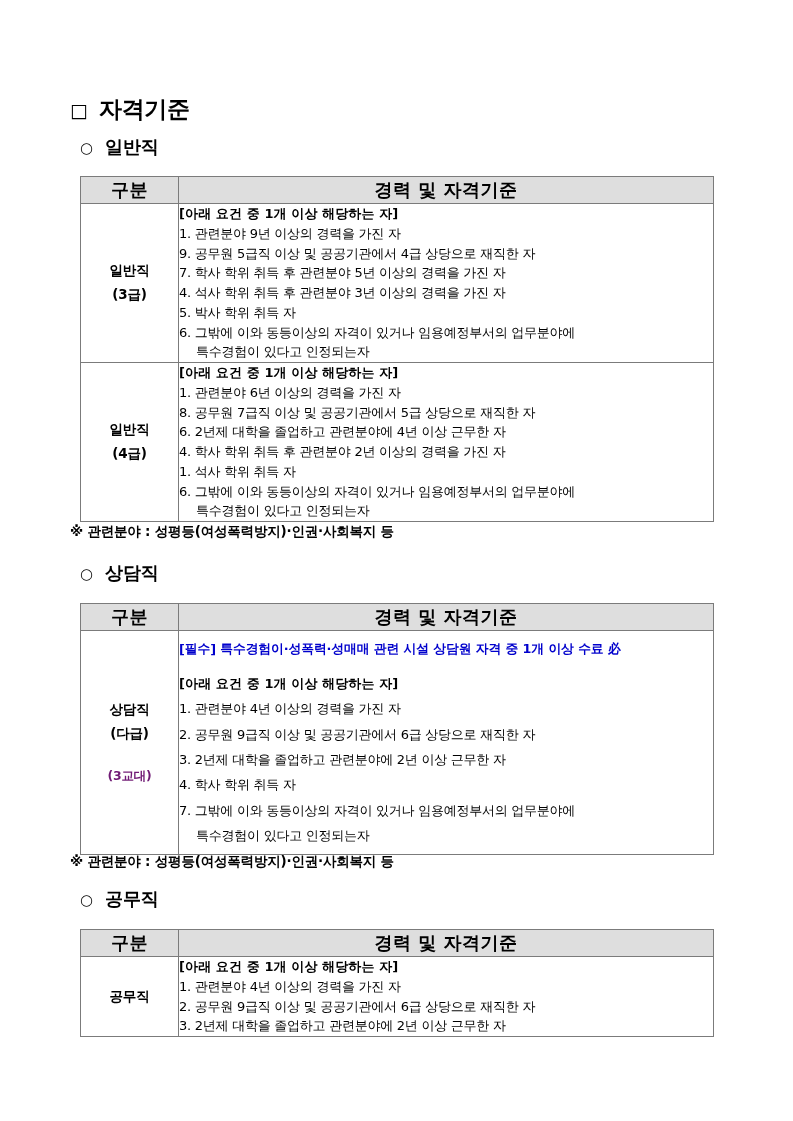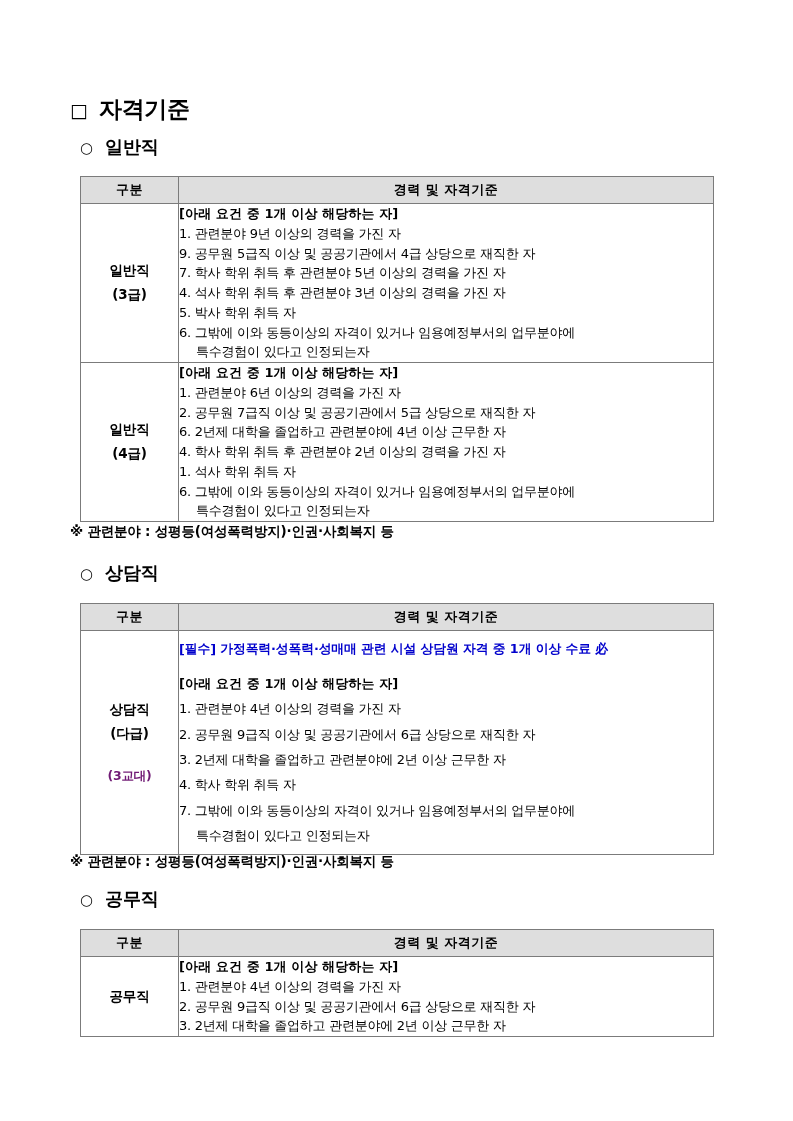--- a/index.html
+++ b/index.html
@@ -72,21 +72,21 @@
     table-layout: fixed;
     border: 1px solid #7b7b7b;
   }
   .tbl td, .tbl th {
     border: 1px solid #7b7b7b;
     padding: 0;
     vertical-align: middle;
   }
   .tbl thead th {
     background: #dedede;
-    font-size: 13px;
+    font-size: 18px;
     font-weight: bold;
     letter-spacing: 0.5px;
     height: 26px;
     text-align: center;
   }
   .col-gubun { width: 98px; }
 
   .cat-cell {
     text-align: center;
     font-size: 13.5px;
@@ -204,21 +204,21 @@
       </tr>
       <tr>
         <td class="cat-cell">
           <span class="cat-sub">일반직</span>
           <span class="cat-sub">(4급)</span>
         </td>
         <td class="req-cell">
           <span class="req-title">[아래 요건 중 1개 이상 해당하는 자]</span>
           <ul class="req-list">
             <li>1. 관련분야 6년 이상의 경력을 가진 자</li>
-            <li>2. 공무원 7급직 이상 및 공공기관에서 5급 상당으로 재직한 자</li>
+            <li>8. 공무원 7급직 이상 및 공공기관에서 5급 상당으로 재직한 자</li>
             <li>6. 2년제 대학을 졸업하고 관련분야에 4년 이상 근무한 자</li>
             <li>4. 학사 학위 취득 후 관련분야 2년 이상의 경력을 가진 자</li>
             <li>1. 석사 학위 취득 자</li>
             <li>6. 그밖에 이와 동등이상의 자격이 있거나 임용예정부서의 업무분야에</li>
           </ul>
           <span class="req-cont">특수경험이 있다고 인정되는자</span>
         </td>
       </tr>
     </tbody>
   </table>
@@ -242,21 +242,21 @@
       </tr>
     </thead>
     <tbody>
       <tr>
         <td class="cat-cell">
           <span class="cat-sub">상담직</span>
           <span class="cat-sub">(다급)</span>
           <span class="cat-blue">(3교대)</span>
         </td>
         <td class="req-cell loose">
-          <span class="req-note-blue">[필수] 가정폭력·성폭력·성매매 관련 시설 상담원 자격 중 1개 이상 수료 必</span>
+          <span class="req-note-blue">[필수] 특수경험이·성폭력·성매매 관련 시설 상담원 자격 중 1개 이상 수료 必</span>
           <span class="req-title spaced">[아래 요건 중 1개 이상 해당하는 자]</span>
           <ul class="req-list">
             <li>1. 관련분야 4년 이상의 경력을 가진 자</li>
             <li>2. 공무원 9급직 이상 및 공공기관에서 6급 상당으로 재직한 자</li>
             <li>3. 2년제 대학을 졸업하고 관련분야에 2년 이상 근무한 자</li>
             <li>4. 학사 학위 취득 자</li>
             <li>7. 그밖에 이와 동등이상의 자격이 있거나 임용예정부서의 업무분야에</li>
           </ul>
           <span class="req-cont">특수경험이 있다고 인정되는자</span>
         </td>

